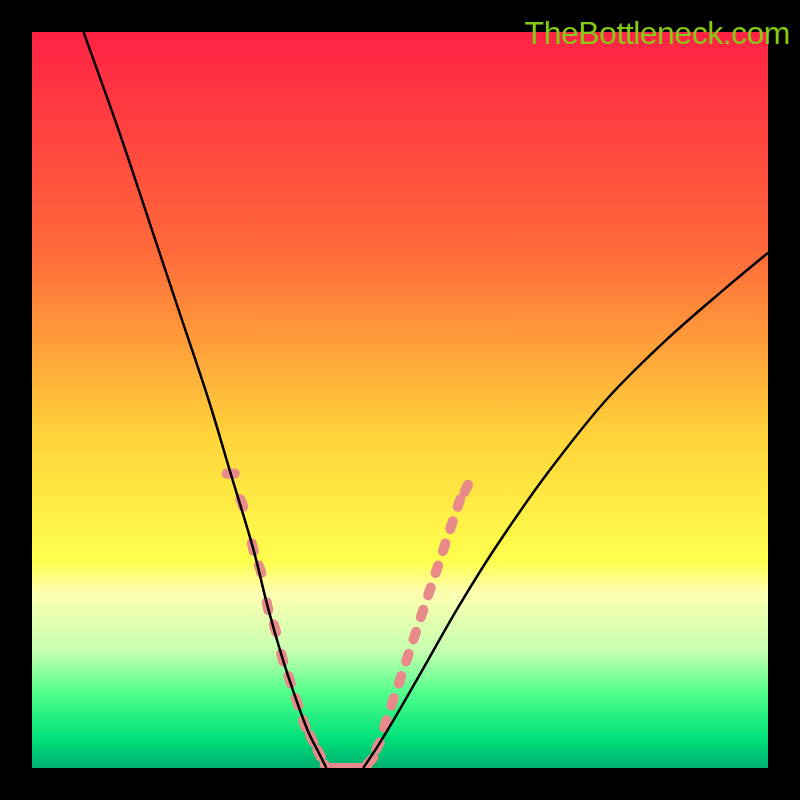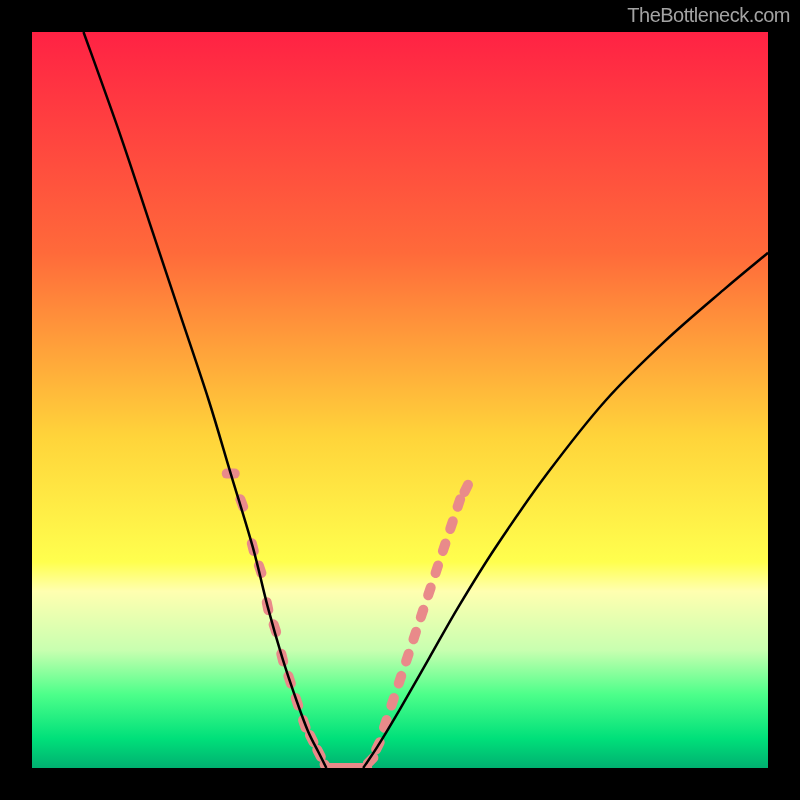--- a/index.html
+++ b/index.html
@@ -5,25 +5,25 @@
   * { margin: 0; padding: 0; box-sizing: border-box; }
   html, body { width: 800px; height: 800px; overflow: hidden; background: #000; }
   .container {
     width: 800px;
     height: 800px;
     position: relative;
     background: #000;
   }
   .watermark {
     position: absolute;
-    top: 4px;
+    top: 15px;
     right: 10px;
-    color: #a3a3a3;
+    color: #84cc16;
     font-family: Arial, Helvetica, sans-serif;
-    font-size: 20px;
+    font-size: 32px;
     font-weight: 500;
     z-index: 10;
     letter-spacing: -0.5px;
   }
   .plot {
     position: absolute;
     left: 32px;
     top: 32px;
     width: 736px;
     height: 736px;

